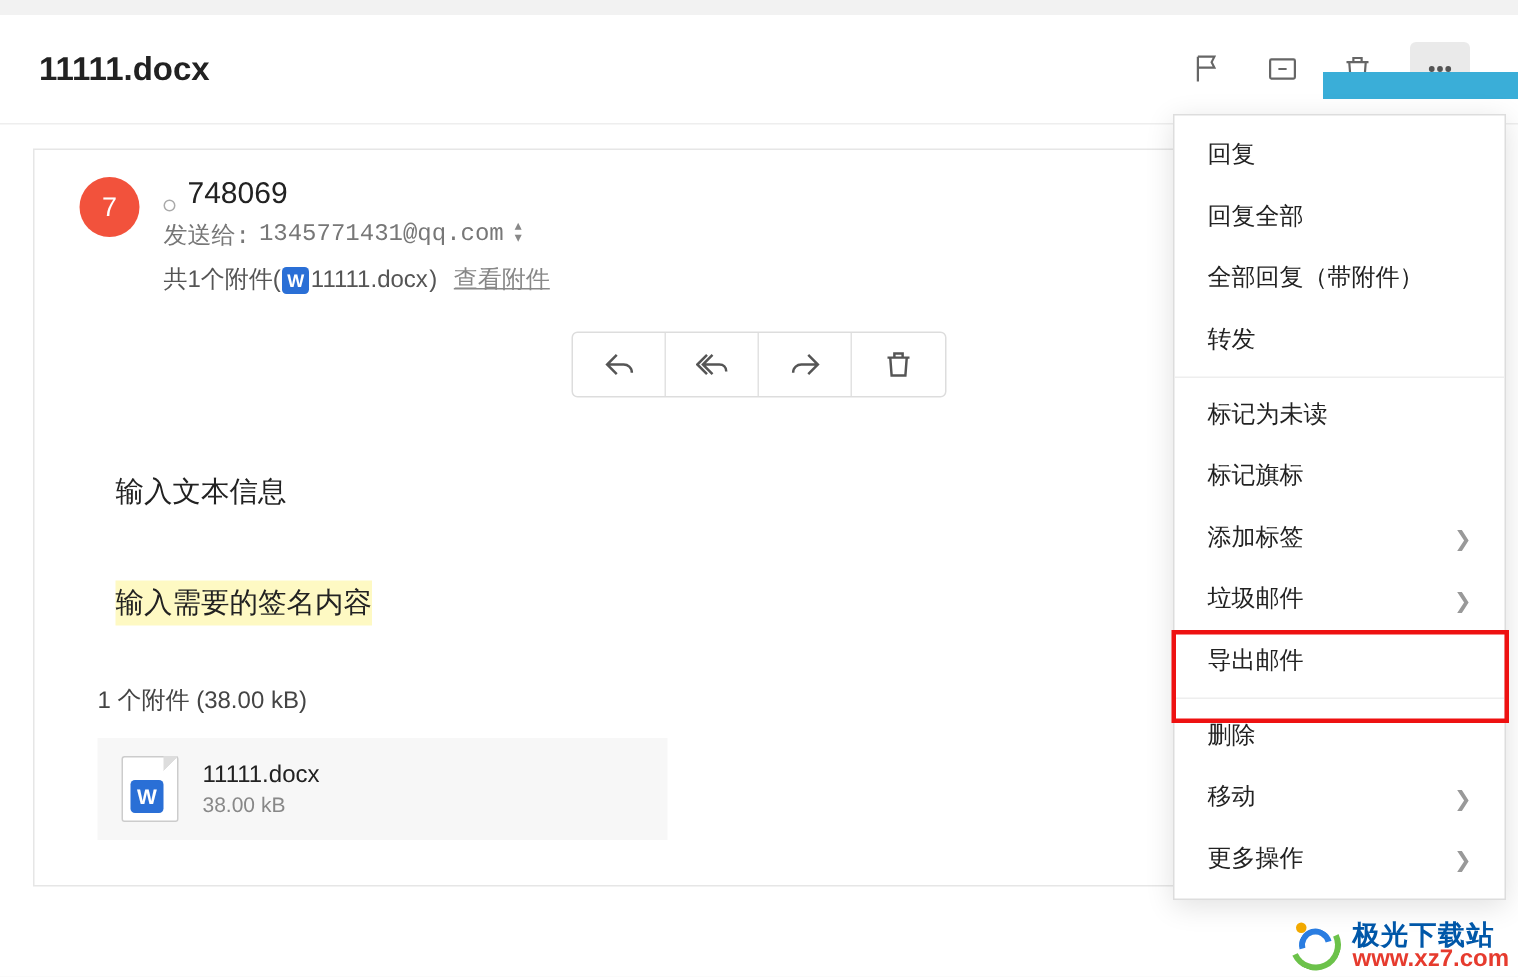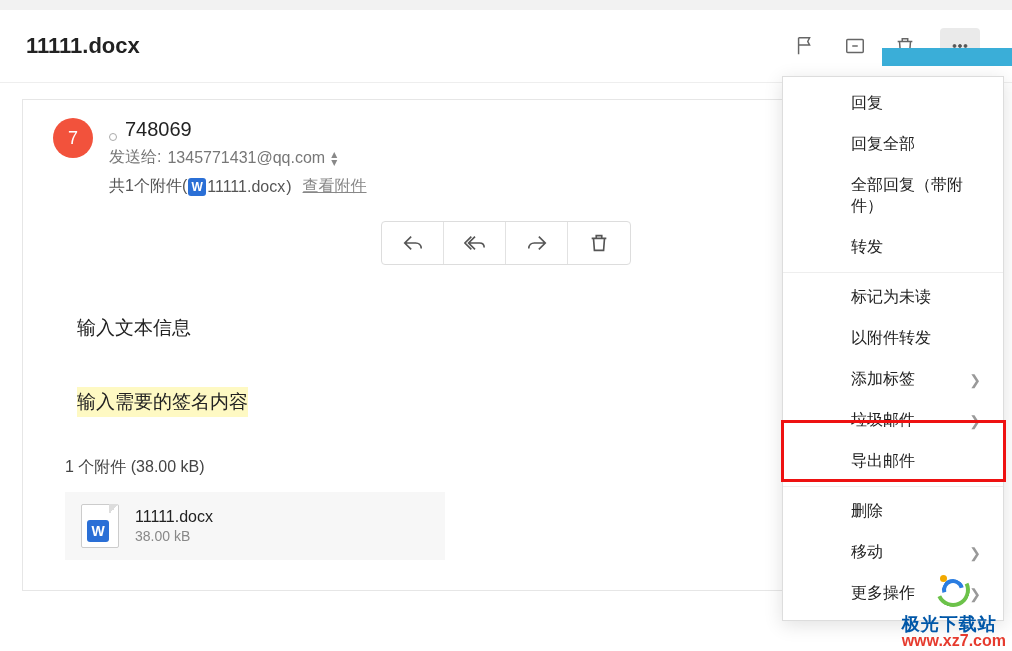--- a/index.html
+++ b/index.html
@@ -80,21 +80,21 @@
     font-weight: 500;
     flex-shrink: 0;
   }
   .mail-meta { flex: 1; color: #333; }
   .sender-row { display: flex; align-items: flex-end; gap: 8px; }
   .sender-dot {
     width: 8px; height: 8px; border: 1px solid #aaa; border-radius: 50%;
   }
   .sender-name { font-size: 20px; color: #222; }
   .to-row {
-    font-size: 16px; color: #777; margin-top: 6px; display: flex; align-items: center; gap: 6px;
+    font-size: 16px; color: #777; margin-top: 6px; display: flex; align-items: flex-start; gap: 6px; font-family: Liberation Mono, monospace;
   }
   .updown {
     display: inline-block; font-size: 12px; color: #888; line-height: 8px;
   }
   .attach-row {
     font-size: 16px; color: #555; margin-top: 8px; display: flex; align-items: center; gap: 1px;
   }
   .doc-mini {
     width: 18px; height: 18px; background: #2a6fd6; border-radius: 3px;
     color: #fff; font-size: 12px; display: flex; align-items: center; justify-content: center;
@@ -176,38 +176,36 @@
     z-index: 10;
   }
   .menu-item {
     padding: 10px 22px;
     font-size: 16px;
     color: #222;
     display: flex;
     align-items: center;
     justify-content: space-between;
     cursor: pointer;
-    margin-left: 46px;
   }
   .menu-sep { height: 1px; background: #eee; margin: 4px 0; }
   .chev { color: #999; font-size: 14px; }
   .highlight-box {
     position: absolute;
     border: 3px solid #e11;
     pointer-events: none;
     z-index: 20;
   }
 
   
   .watermark {
     position: absolute;
     right: 6px; bottom: 2px;
     display: flex; align-items: center; gap: 6px;
     z-index: 30;
-    flex-direction: column;
   }
   .wm-swirl {
     width: 36px; height: 36px;
     position: relative;
   }
   .wm-swirl .c1 {
     position: absolute; width: 34px; height: 34px; border: 4px solid #6cc24a;
     border-radius: 50%; border-top-color: transparent; border-left-color: transparent;
     transform: rotate(20deg);
   }
@@ -342,21 +340,21 @@
         <span>全部回复（带附件）</span>
       </div>
     <div class="menu-item">
         <span>转发</span>
       </div>
     <div class="menu-sep"></div>
     <div class="menu-item">
         <span>标记为未读</span>
       </div>
     <div class="menu-item">
-        <span>以附件转发</span>
+        <span>标记旗标</span>
       </div>
     <div class="menu-item">
         <span>添加标签</span>
         <span class="chev">❯</span>
       </div>
     <div class="menu-item">
         <span>垃圾邮件</span>
         <span class="chev">❯</span>
       </div>
     <div class="menu-item">

